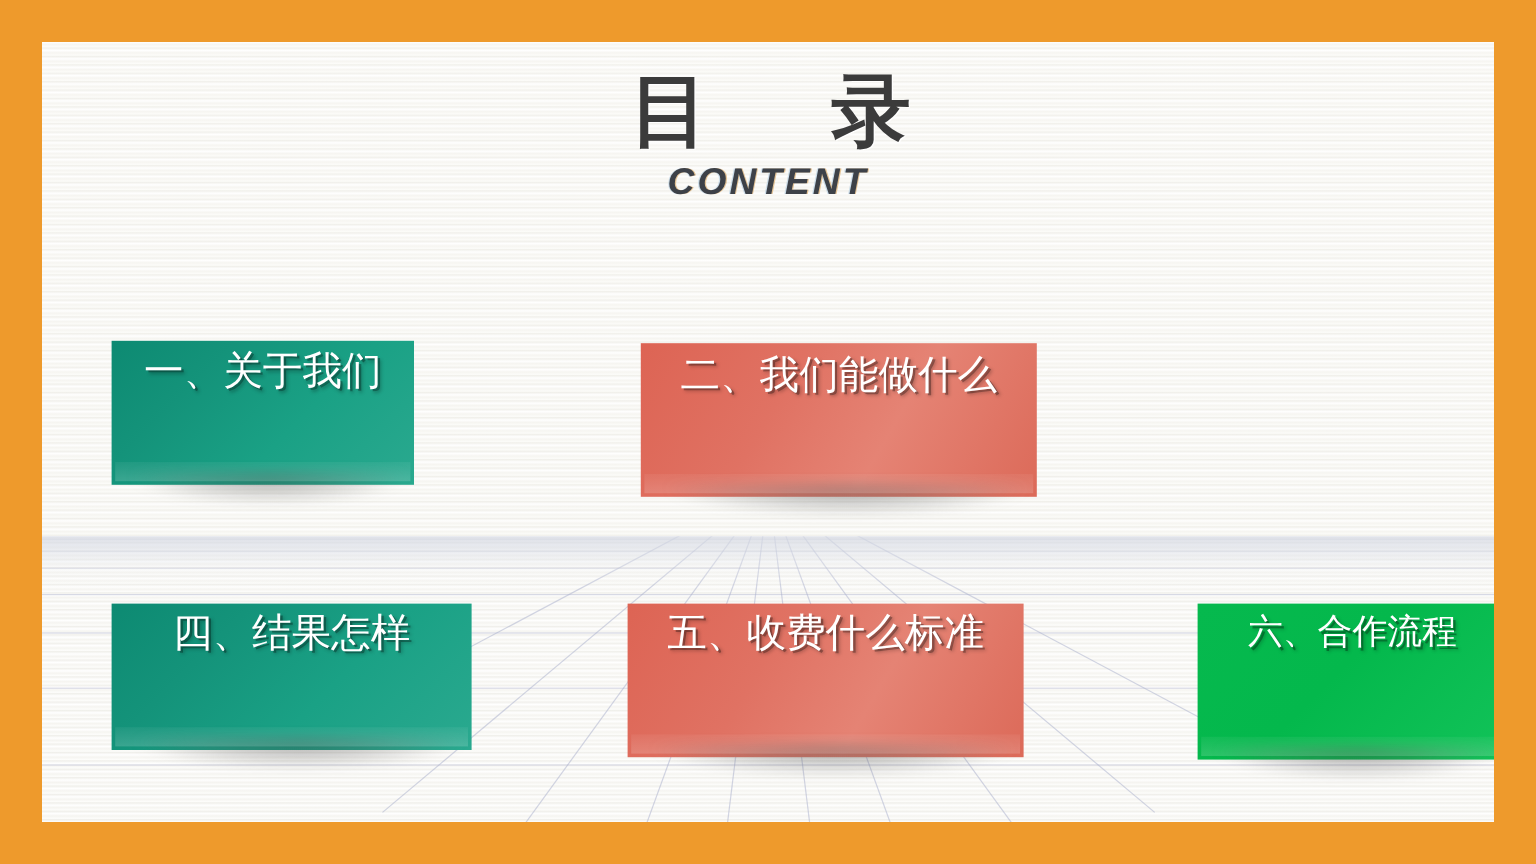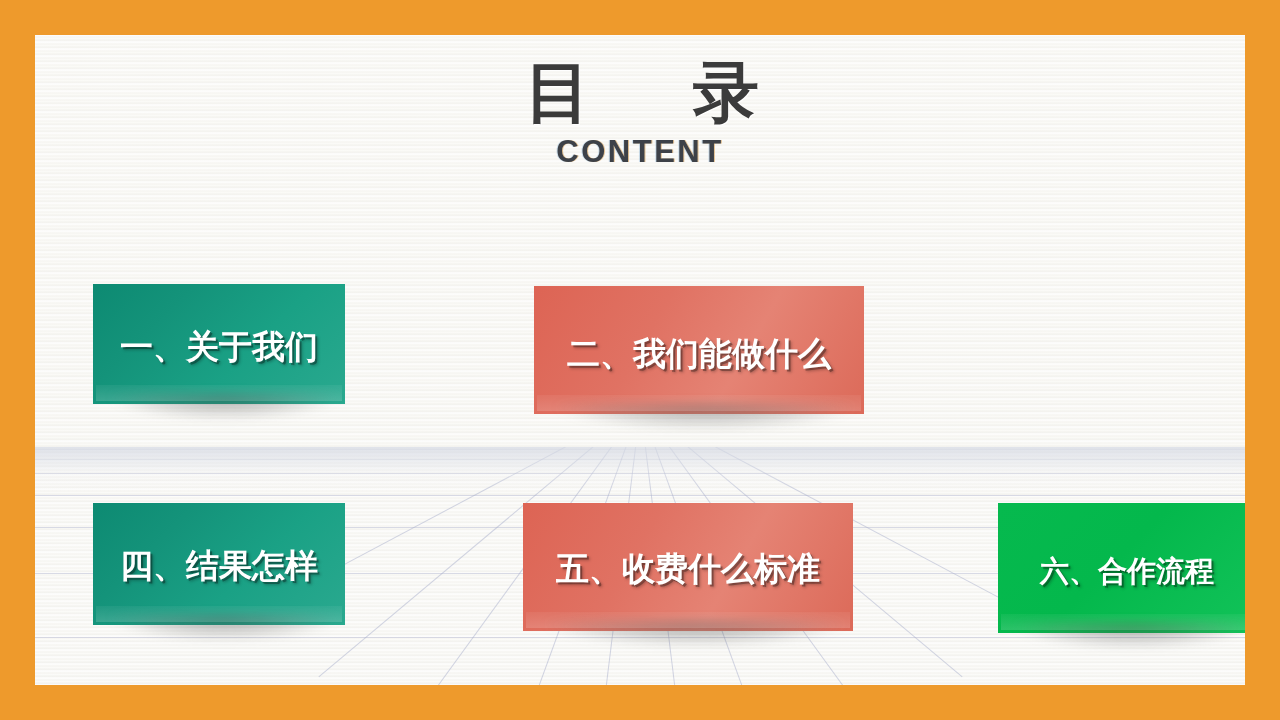--- a/index.html
+++ b/index.html
@@ -129,32 +129,33 @@
     padding-left: 22px;
   }
   #title-sub {
     margin-top: 8px;
     font-family: "Liberation Sans", sans-serif;
     font-size: 31px;
     font-weight: bold;
     color: #3d4148;
     letter-spacing: 2.5px;
     text-shadow: 1px 0 0 rgba(210,150,70,0.55), -1px 0 0 rgba(120,170,210,0.35);
+    font-style: italic;
   }
 
   
   .card {
     position: absolute;
     display: flex;
-    align-items: center;
+    align-items: flex-start;
     justify-content: center;
     box-sizing: border-box;
     color: #ffffff;
     font-family: "DejaVu Sans", "Liberation Sans", sans-serif;
-    font-weight: bold;
+    font-weight: normal;
     white-space: pre;
   }
   .card .card-label {
     display: block;
     position: relative;
     z-index: 2;
     text-shadow:
        2px 2px 0 rgba(0,0,0,0.30),
        3px 3px 3px rgba(0,0,0,0.25);
   }
@@ -187,21 +188,21 @@
     background: linear-gradient(120deg, #dd6454 0%, #e07263 35%, #e58374 62%, #dc6a59 100%);
   }
   .card.green {
     background: linear-gradient(135deg, #06b94e 0%, #04b84c 45%, #12c359 100%);
   }
 
   
   #card-1 { left: 58px;  top: 249px; width: 252px; height: 120px; font-size: 33px; }
   #card-2 { left: 499px; top: 251px; width: 330px; height: 128px; font-size: 33px; }
   #card-3 { left: 963px; top: 249px; width: 258px; height: 122px; font-size: 33px; }
-  #card-4 { left: 58px;  top: 468px; width: 252px; height: 122px; font-size: 33px; }
+  #card-4 { left: 58px;  top: 468px; width: 300px; height: 122px; font-size: 33px; }
   #card-5 { left: 488px; top: 468px; width: 330px; height: 128px; font-size: 33px; }
   #card-6 { left: 963px; top: 468px; width: 258px; height: 130px; font-size: 29px; }
 
   
   #card-1 .card-label { transform: translateY(3px); }
   #card-2 .card-label { transform: translateY(4px); }
   #card-3 .card-label { transform: translateY(2px); }
   #card-4 .card-label { transform: translateY(2px); }
   #card-5 .card-label { transform: translateY(2px); }
   #card-6 .card-label { transform: translateY(4px); }

